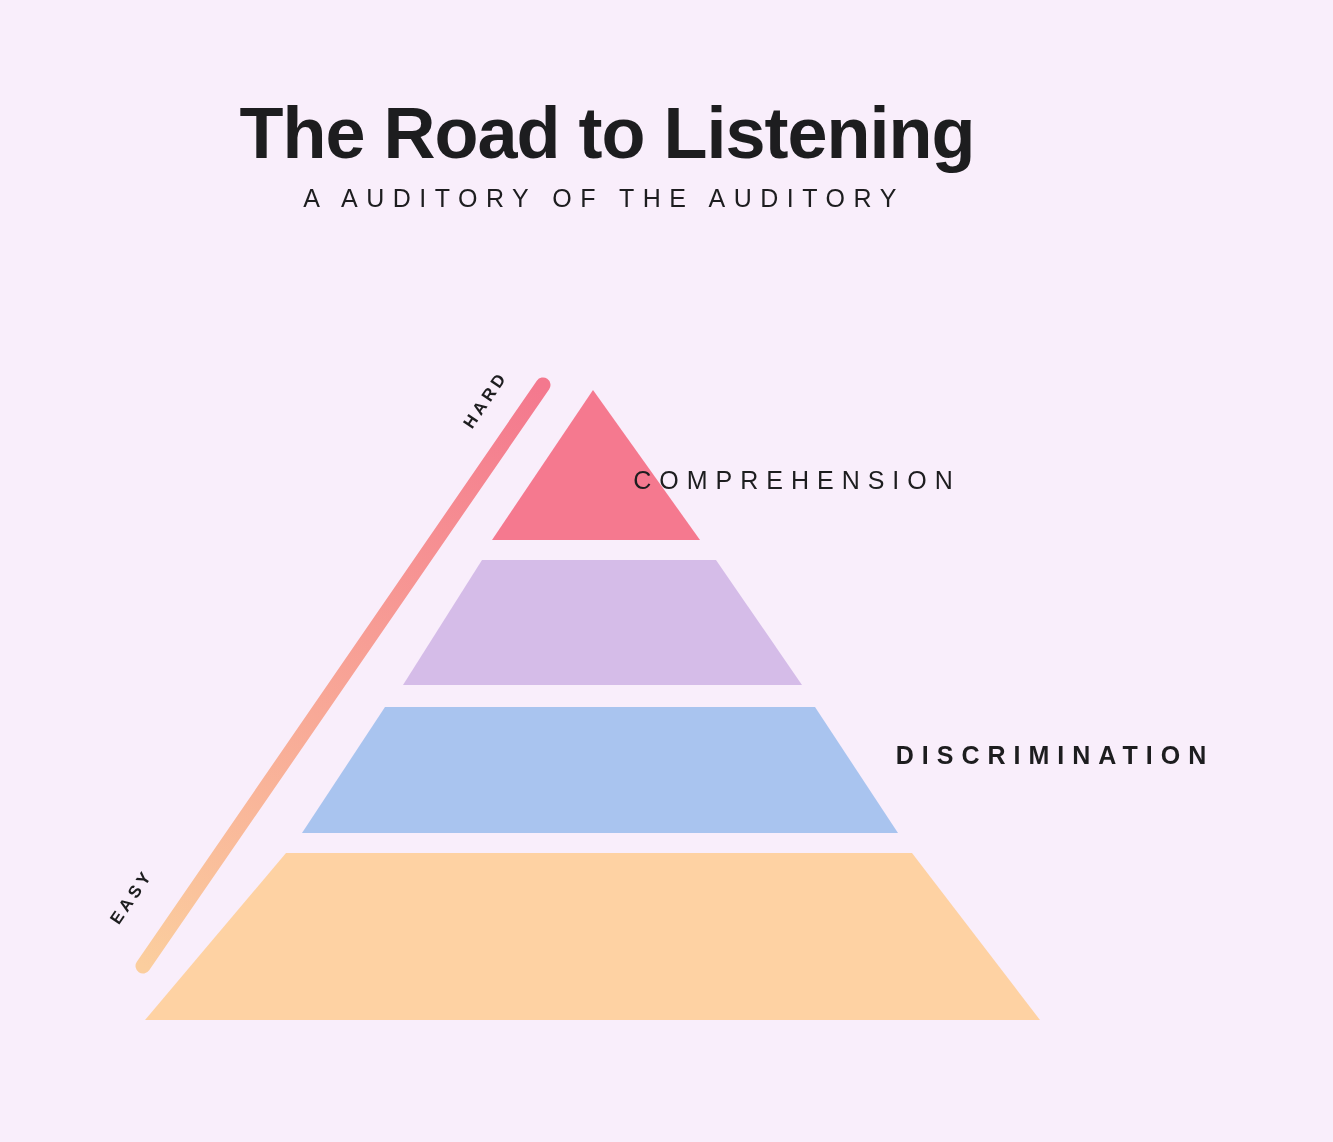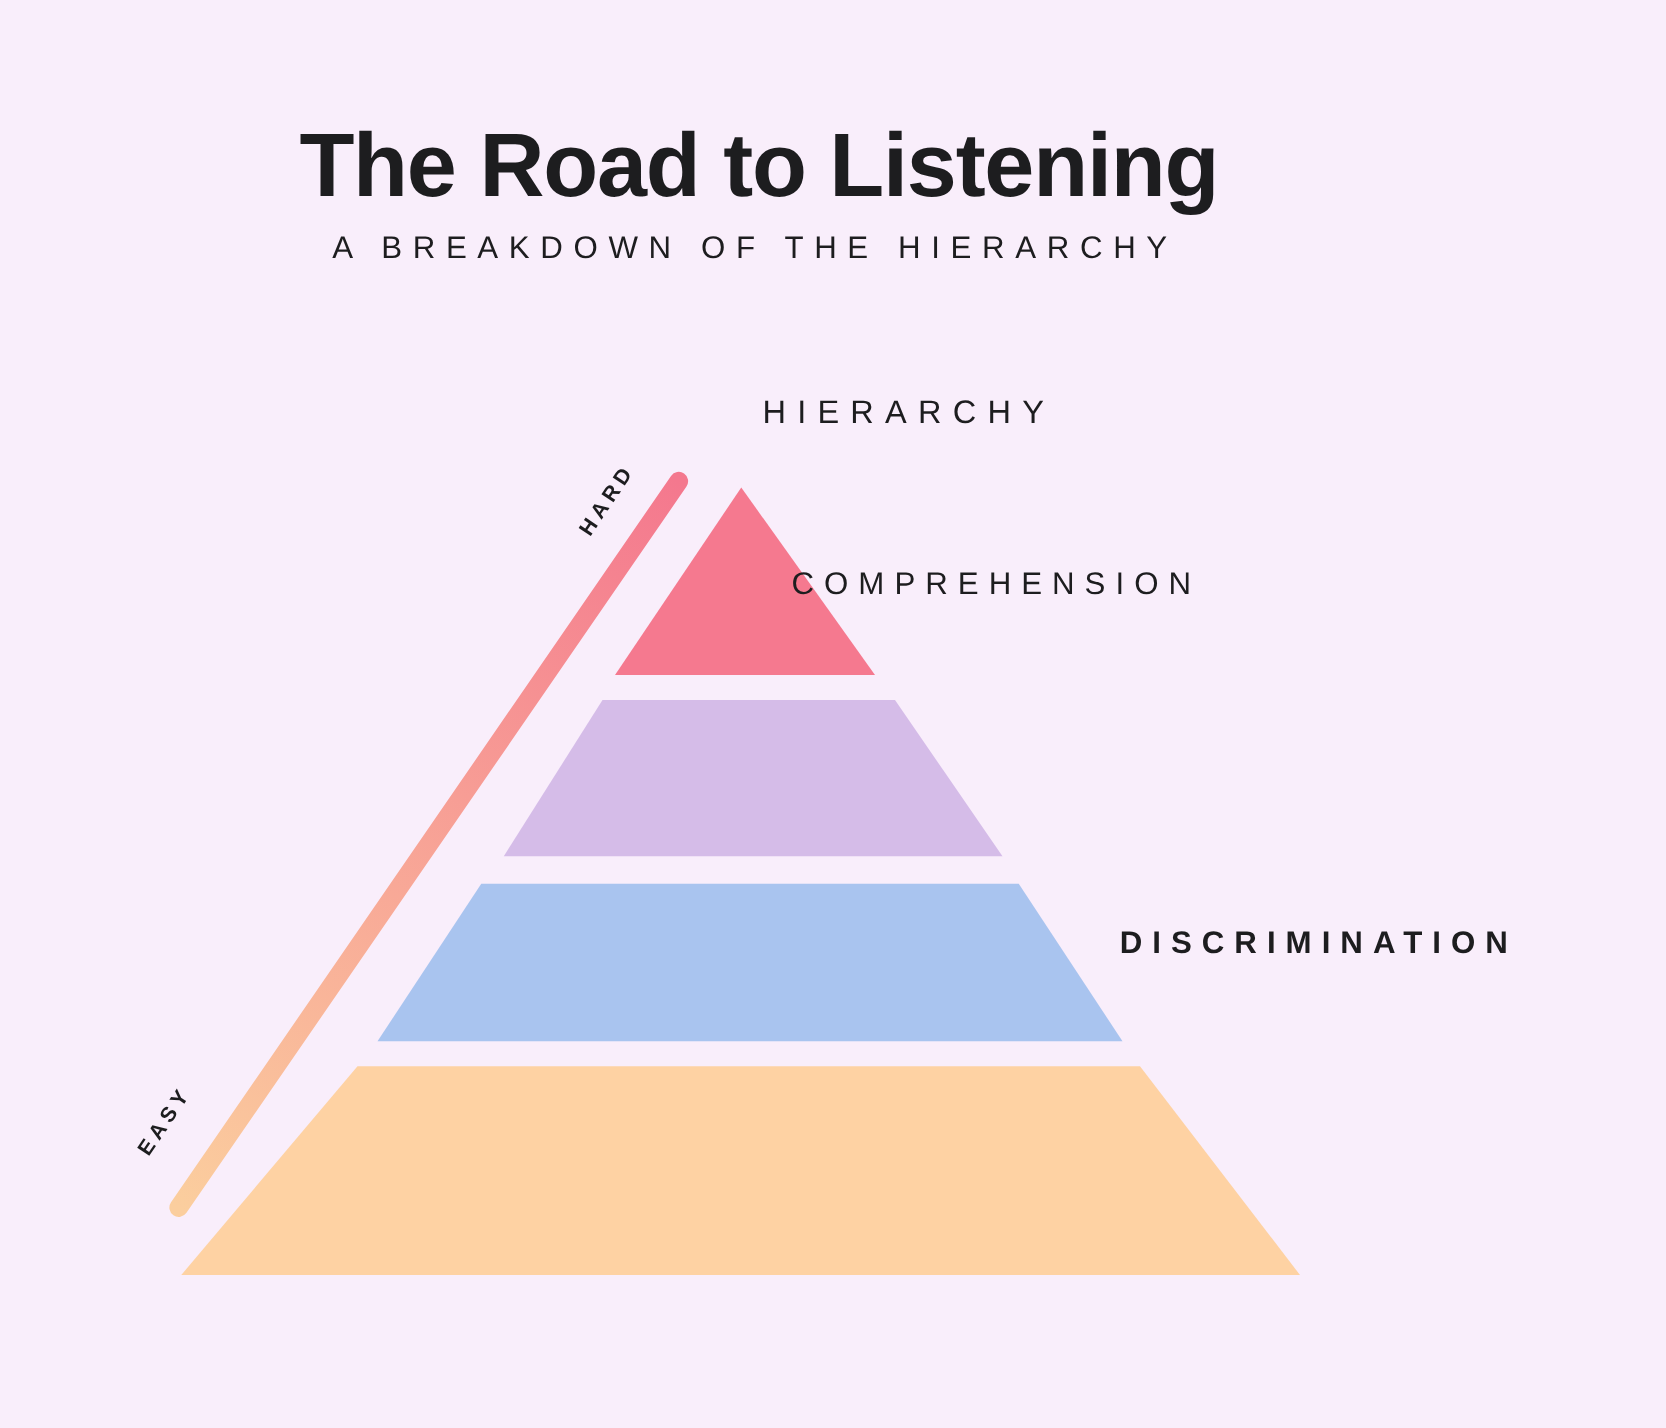--- a/index.html
+++ b/index.html
@@ -44,63 +44,62 @@
   }
   .level-label {
     position: absolute;
     transform: translate(-50%, -50%);
     font-size: 25px;
     font-weight: 500;
     letter-spacing: 8px;
     white-space: nowrap;
   }
   .lbl-hierarchy      { left: 727px;  top: 330px; font-size: 26px; letter-spacing: 9px; }
-  .lbl-comprehension  { left: 797px;  top: 468px; text-align: center; }
+  .lbl-comprehension  { left: 797px;  top: 480px; text-align: center; }
   .lbl-identification { left: 952px;  top: 610px; }
   .lbl-discrimination { left: 1055px; top: 755px; font-weight: bold; }
   .lbl-detection      { left: 1116px; top: 919px; }
   .axis-label {
     position: absolute;
     transform: translate(-50%, -50%) rotate(-56deg);
     font-size: 17px;
     font-weight: 600;
     letter-spacing: 4px;
     white-space: nowrap;
   }
   .axis-hard { left: 486px; top: 400px; }
   .axis-easy { left: 132px; top: 897px; }
 </style>
 </head>
 <body style="background: rgb(249, 238, 251); color: rgb(29, 29, 31);">
 
 <div class="canvas">
 
   <div class="title">The Road to Listening</div>
-  <div class="subtitle">A BREAKDOWN OF THE HIERARCHY</div>
+  <div class="subtitle">A AUDITORY OF THE AUDITORY</div>
 
   <svg class="pyramid-svg" width="1333" height="1142" viewBox="0 0 1333 1142">
     <defs>
       <linearGradient id="rodGradient" gradientUnits="userSpaceOnUse" x1="543" y1="385" x2="143" y2="966">
         <stop offset="0" stop-color="#F4788E"></stop>
         <stop offset="1" stop-color="#FBCE9E"></stop>
       </linearGradient>
     </defs>
 
     <line x1="543" y1="385" x2="143" y2="966" stroke="url(#rodGradient)" stroke-width="15" stroke-linecap="round"></line>
 
     <polygon points="593,390 700,540 492,540" fill="#F5798F"></polygon>
 
     <polygon points="482,560 716,560 802,685 403,685" fill="#D5BCE8"></polygon>
 
     <polygon points="385,707 815,707 898,833 302,833" fill="#A9C4EF"></polygon>
 
     <polygon points="286,853 912,853 1040,1020 145,1020" fill="#FED2A3"></polygon>
   </svg>
 
-  <div class="level-label lbl-hierarchy">HIERARCHY</div>
 
   <div class="level-label lbl-comprehension">COMPREHENSION</div>
 
 
   <div class="level-label lbl-discrimination">DISCRIMINATION</div>
 
 
   <div class="axis-label axis-hard">HARD</div>
 
   <div class="axis-label axis-easy">EASY</div>

